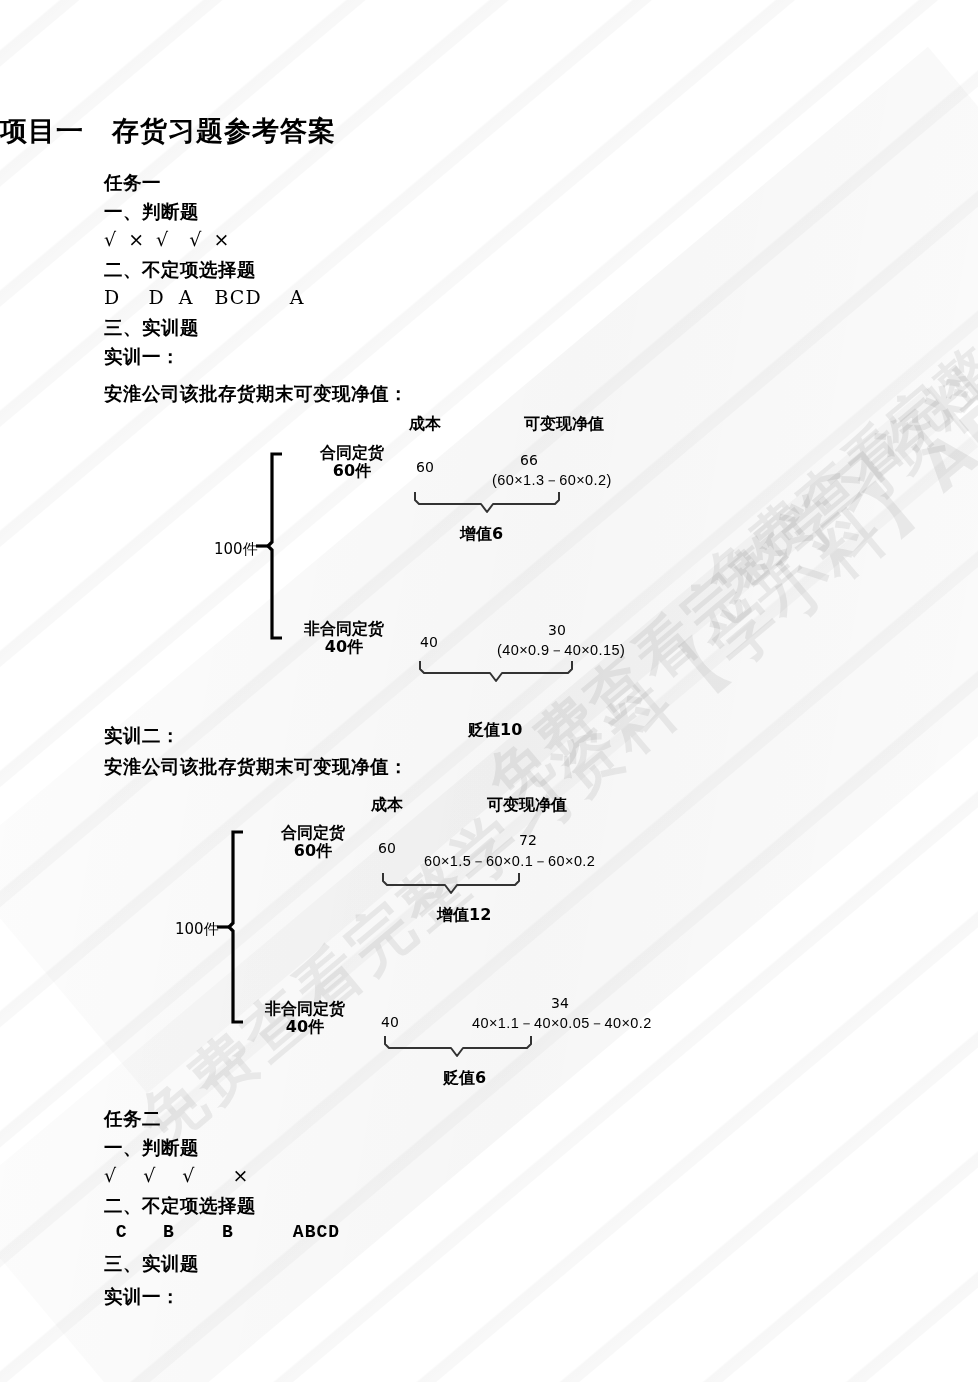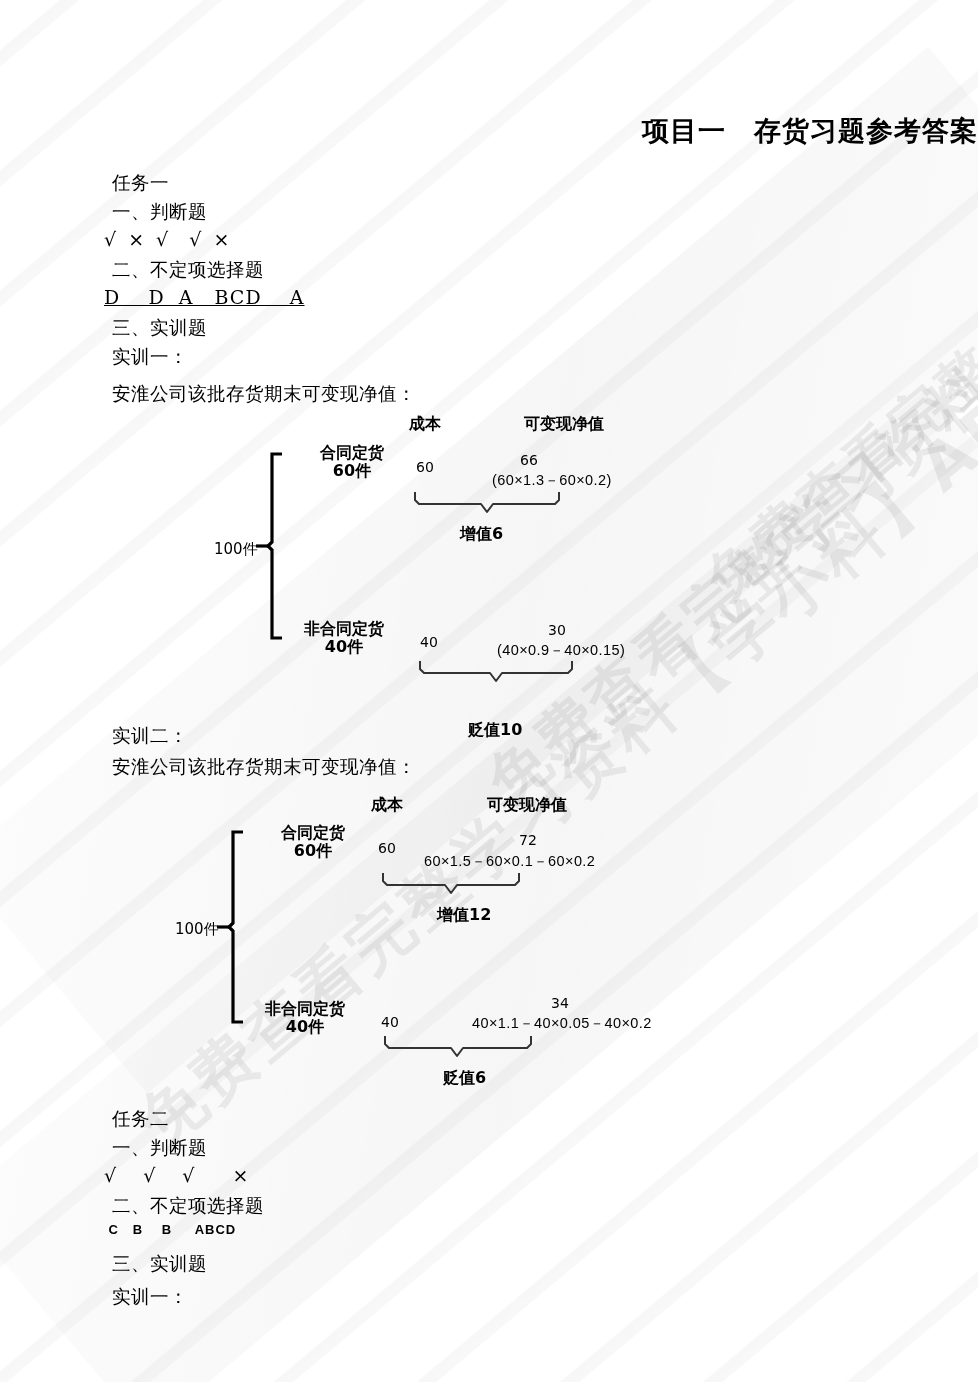--- a/index.html
+++ b/index.html
@@ -65,47 +65,46 @@
   .wm-b { left: 470px; top: 760px;  font-size: 60px; }
   .wm-c { left: 690px; top: 560px;  font-size: 56px; }
 
   
   .content { position: relative; z-index: 2; }
 
   .doc-title {
     position: absolute;
     left: 0; right: 0;
     top: 113px;
-    text-align: right;
+    text-align: left;
     font-family: Liberation Mono, monospace;
     font-weight: bold;
     font-size: 27px;
     letter-spacing: 1px;
   }
 
   .line {
     position: absolute;
     font-family: "DejaVu Sans", "Liberation Sans", sans-serif;
-    font-weight: normal;
+    font-weight: bold;
     font-size: 18.5px;
     white-space: pre;
     letter-spacing: 0.5px;
-    margin-left: 8px;
   }
   .ans {
     position: absolute;
     font-family: "DejaVu Serif", "Liberation Serif", serif;
     font-size: 19px;
     white-space: pre;
     font-weight: normal;
   }
   .ans-bold {
     position: absolute;
-    font-family: Liberation Sans, sans-serif;
-    font-size: 13px;
+    font-family: Liberation Mono, monospace;
+    font-size: 18px;
     white-space: pre;
     font-weight: bold;
   }
 
   
   .diagram { position: absolute; }
   .dg-label {
     position: absolute;
     font-family: "DejaVu Sans", "Liberation Sans", sans-serif;
     font-size: 16px;
@@ -162,21 +161,21 @@
     <div class="doc-title">项目一　存货习题参考答案</div>
 
     <div class="line" style="left:104px; top:170px;">任务一</div>
 
     <div class="line" style="left:104px; top:199px;">一、判断题</div>
 
     <div class="ans" style="left:104px; top:228px; letter-spacing:3px;">√ × √  √ ×</div>
 
     <div class="line" style="left:104px; top:257px;">二、不定项选择题</div>
 
-    <div class="ans" style="left:104px; top:286px; letter-spacing:1px;text-decoration:underline;">D    D  A   BCD    A</div>
+    <div class="ans" style="left:104px; top:286px; letter-spacing:1px;">D    D  A   BCD    A</div>
 
     <div class="line" style="left:104px; top:315px;">三、实训题</div>
 
     <div class="line" style="left:104px; top:344px;">实训一：</div>
 
     <div class="line" style="left:104px; top:381px;">安淮公司该批存货期末可变现净值：</div>
 
     <div class="diagram" style="left:0px; top:0px; width:978px; height:0;">
 
       <div class="dg-head" style="left:409px; top:414px;">成本</div>

